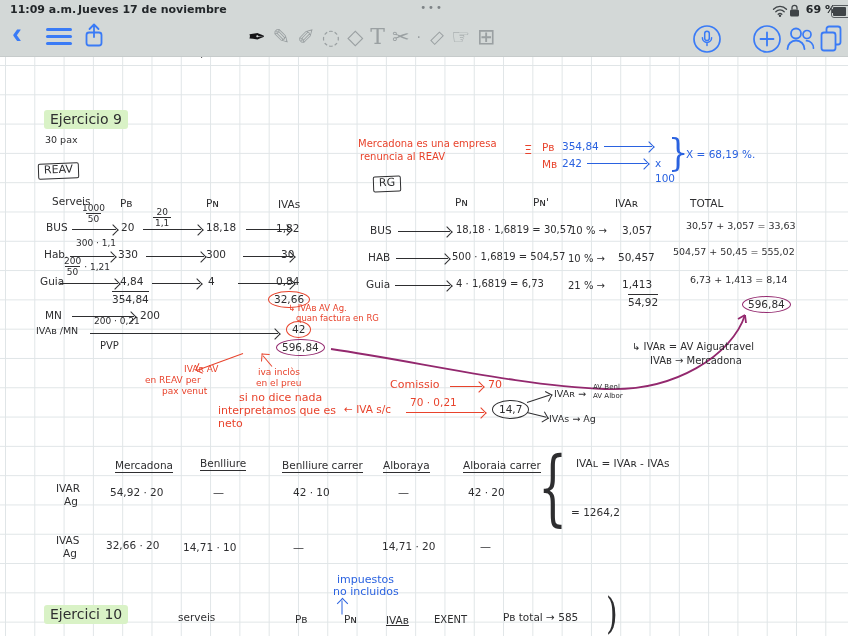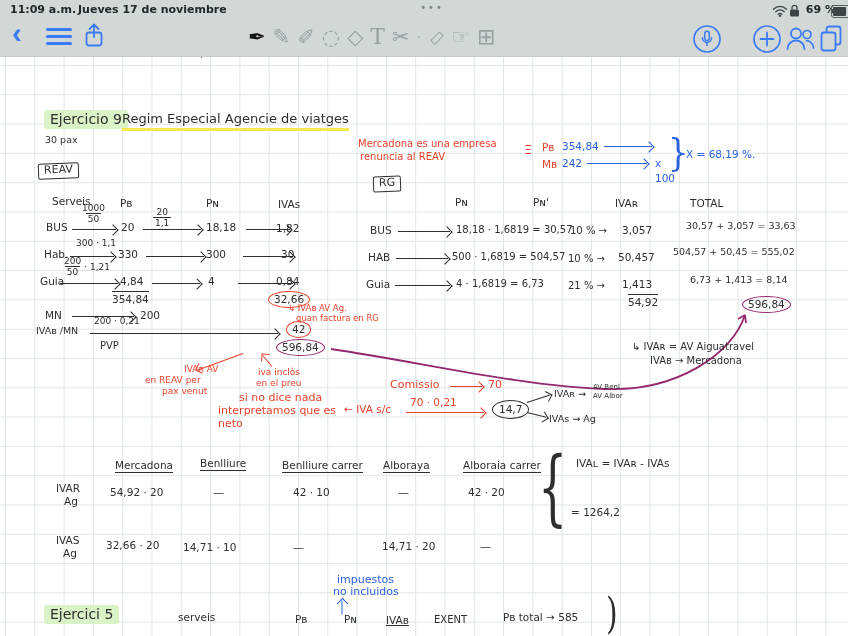--- a/index.html
+++ b/index.html
@@ -57,21 +57,20 @@
 <div id="stage">
 
   <div id="paper"></div>
   <svg id="overlay" width="848" height="636">
     <path d="M 331 349 C 420 362 520 386 605 389 C 675 392 732 355 745 315" fill="none" stroke="#93286e" stroke-width="1.8"></path>
     <path d="M 745 315 l -7 4 M 745 315 l 1 8" fill="none" stroke="#93286e" stroke-width="1.8"></path>
   </svg>
   <div id="ink">
       <span class="ink" style="font-size: 11px; left: 118px; top: 48px; color: rgb(46, 46, 48);">→ Total ⟶ 704,54</span>
       <span class="ink hl-green" style="font-size: 14px; left: 44px; top: 110px; color: rgb(46, 46, 48);">Ejercicio 9</span>
-      <span class="ink ul-yellow" style="font-size: 13px; left: 122px; top: 112px; color: rgb(46, 46, 48);">Regim Especial Agencie de viatges</span>
       <span class="ink" style="font-size: 9.5px; left: 45px; top: 135px; color: rgb(46, 46, 48);">30 pax</span>
       <span class="ink box" style="font-size: 11px; left: 38px; top: 163px; color: rgb(46, 46, 48);">REAV</span>
       <span class="ink" style="font-size: 10px; left: 358px; top: 138px; color: rgb(232, 67, 44);">Mercadona es una empresa</span>
       <span class="ink" style="font-size: 10px; left: 360px; top: 151px; color: rgb(232, 67, 44);">renuncia al REAV</span>
       <span class="ink" style="font-size: 13px; left: 524px; top: 143px; color: rgb(232, 67, 44);">Ξ</span>
       <span class="ink" style="font-size: 10.5px; left: 542px; top: 141px; color: rgb(232, 67, 44);">Pʙ</span>
       <span class="ink" style="font-size: 10.5px; left: 542px; top: 158px; color: rgb(232, 67, 44);">Mʙ</span>
       <span class="ink" style="font-size: 10.5px; left: 562px; top: 140px; color: rgb(42, 98, 224);">354,84</span>
       <div class="harrow" style="width: 48px; left: 604px; top: 146px; color: rgb(42, 98, 224);">
         <i></i>
@@ -252,21 +251,21 @@
       <span class="ink" style="font-size: 10.5px; left: 382px; top: 540px; color: rgb(46, 46, 48);">14,71 · 20</span>
       <span class="ink" style="font-size: 11px; left: 480px; top: 541px; color: rgb(46, 46, 48);">—</span>
       <span class="brace" style="font-size: 46px; transform: scaleY(1.8); left: 538px; top: 446px; color: rgb(46, 46, 48);">{</span>
       <span class="ink" style="font-size: 10.5px; left: 576px; top: 457px; color: rgb(46, 46, 48);">IVAʟ = IVAʀ - IVAs</span>
       <span class="ink" style="font-size: 10.5px; left: 571px; top: 506px; color: rgb(46, 46, 48);">= 1264,2</span>
       <span class="ink" style="font-size: 11px; left: 337px; top: 574px; color: rgb(42, 98, 224);">impuestos</span>
       <span class="ink" style="font-size: 11px; left: 333px; top: 586px; color: rgb(42, 98, 224);">no incluidos</span>
       <div class="harrow" style="width: 14px; transform: rotate(-90deg); left: 342px; top: 614px; color: rgb(42, 98, 224);">
         <i></i>
       </div>
-      <span class="ink hl-green" style="font-size: 14px; left: 44px; top: 605px; color: rgb(46, 46, 48);">Ejercici 5</span>
+      <span class="ink hl-green" style="font-size: 14px; left: 44px; top: 605px; color: rgb(46, 46, 48);">Ejercici 10</span>
       <span class="ink" style="font-size: 10.5px; left: 178px; top: 611px; color: rgb(46, 46, 48);">serveis</span>
       <span class="ink" style="font-size: 10.5px; left: 295px; top: 613px; color: rgb(46, 46, 48);">Pʙ</span>
       <span class="ink" style="font-size: 10.5px; left: 344px; top: 613px; color: rgb(46, 46, 48);">Pɴ</span>
       <span class="ink" style="font-size: 10.5px; left: 386px; top: 614px; color: rgb(46, 46, 48); text-decoration: underline;">IVAʙ</span>
       <span class="ink" style="font-size: 10px; left: 434px; top: 614px; color: rgb(46, 46, 48);">EXENT</span>
       <span class="ink" style="font-size: 10.5px; left: 503px; top: 611px; color: rgb(46, 46, 48);">Pʙ total → 585</span>
       <span class="brace" style="font-size: 30px; transform: scaleY(1.45); left: 606px; top: 592px; color: rgb(46, 46, 48);">)</span>
     </div>
 
   <div id="chrome">

